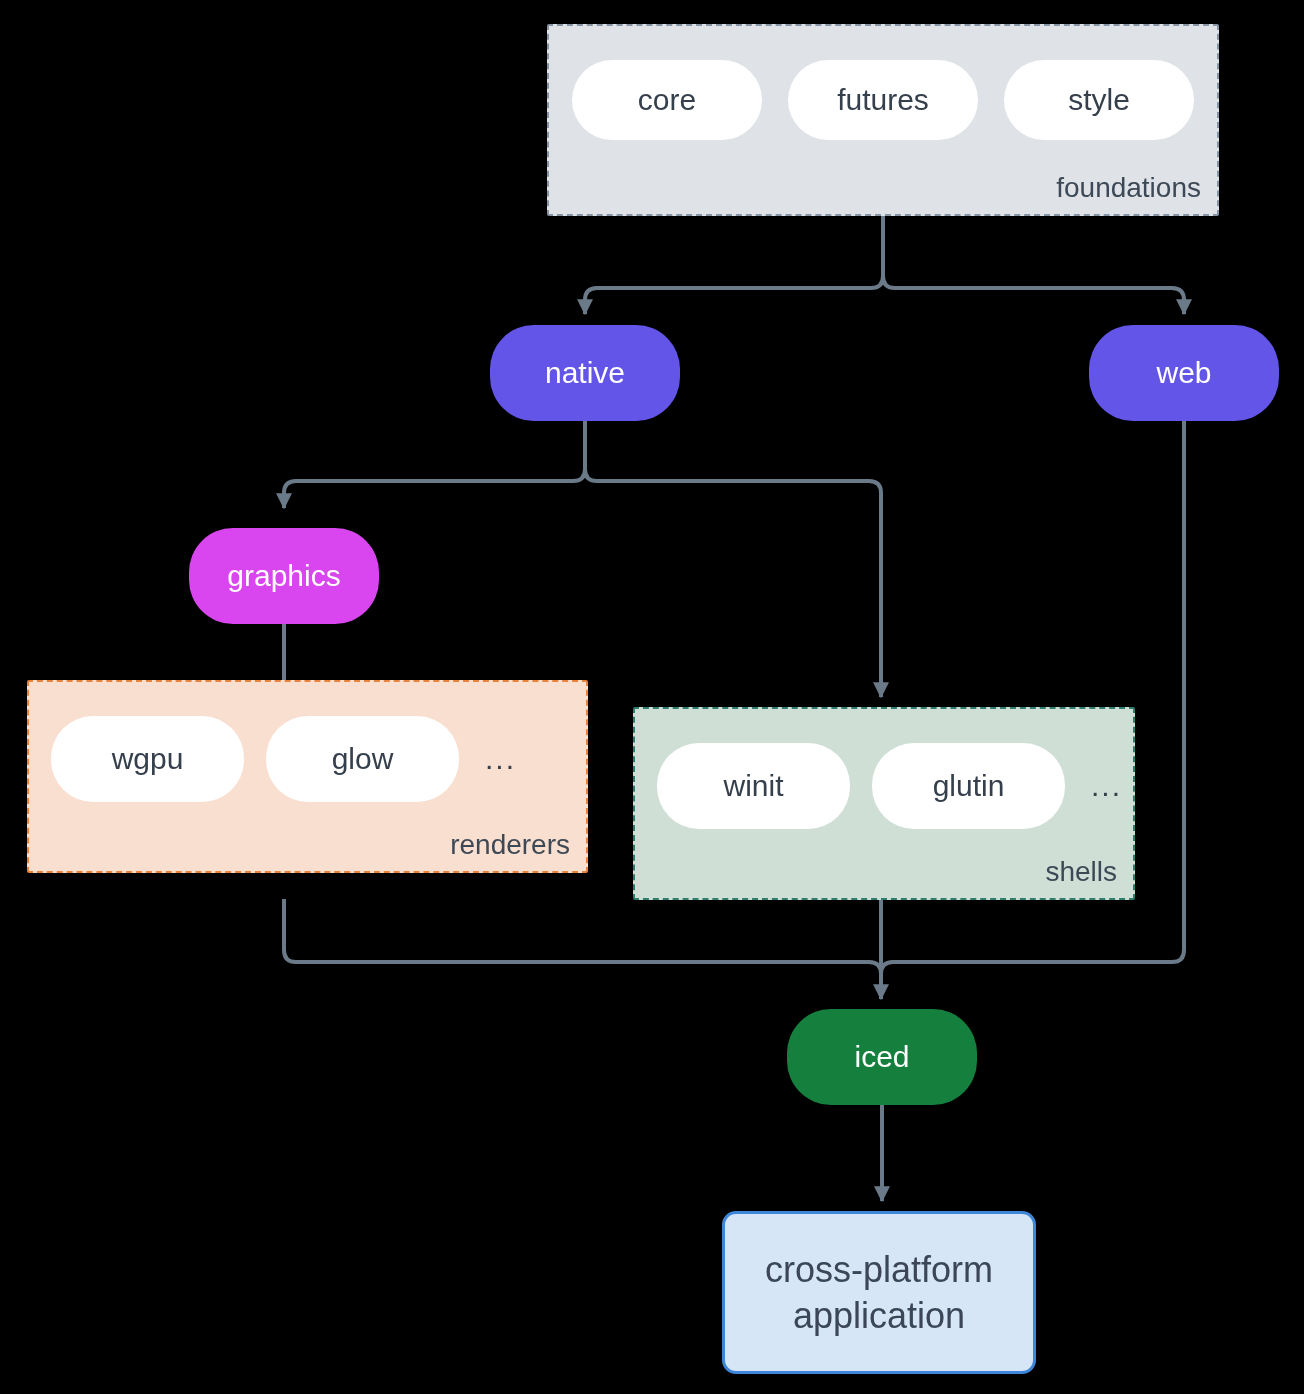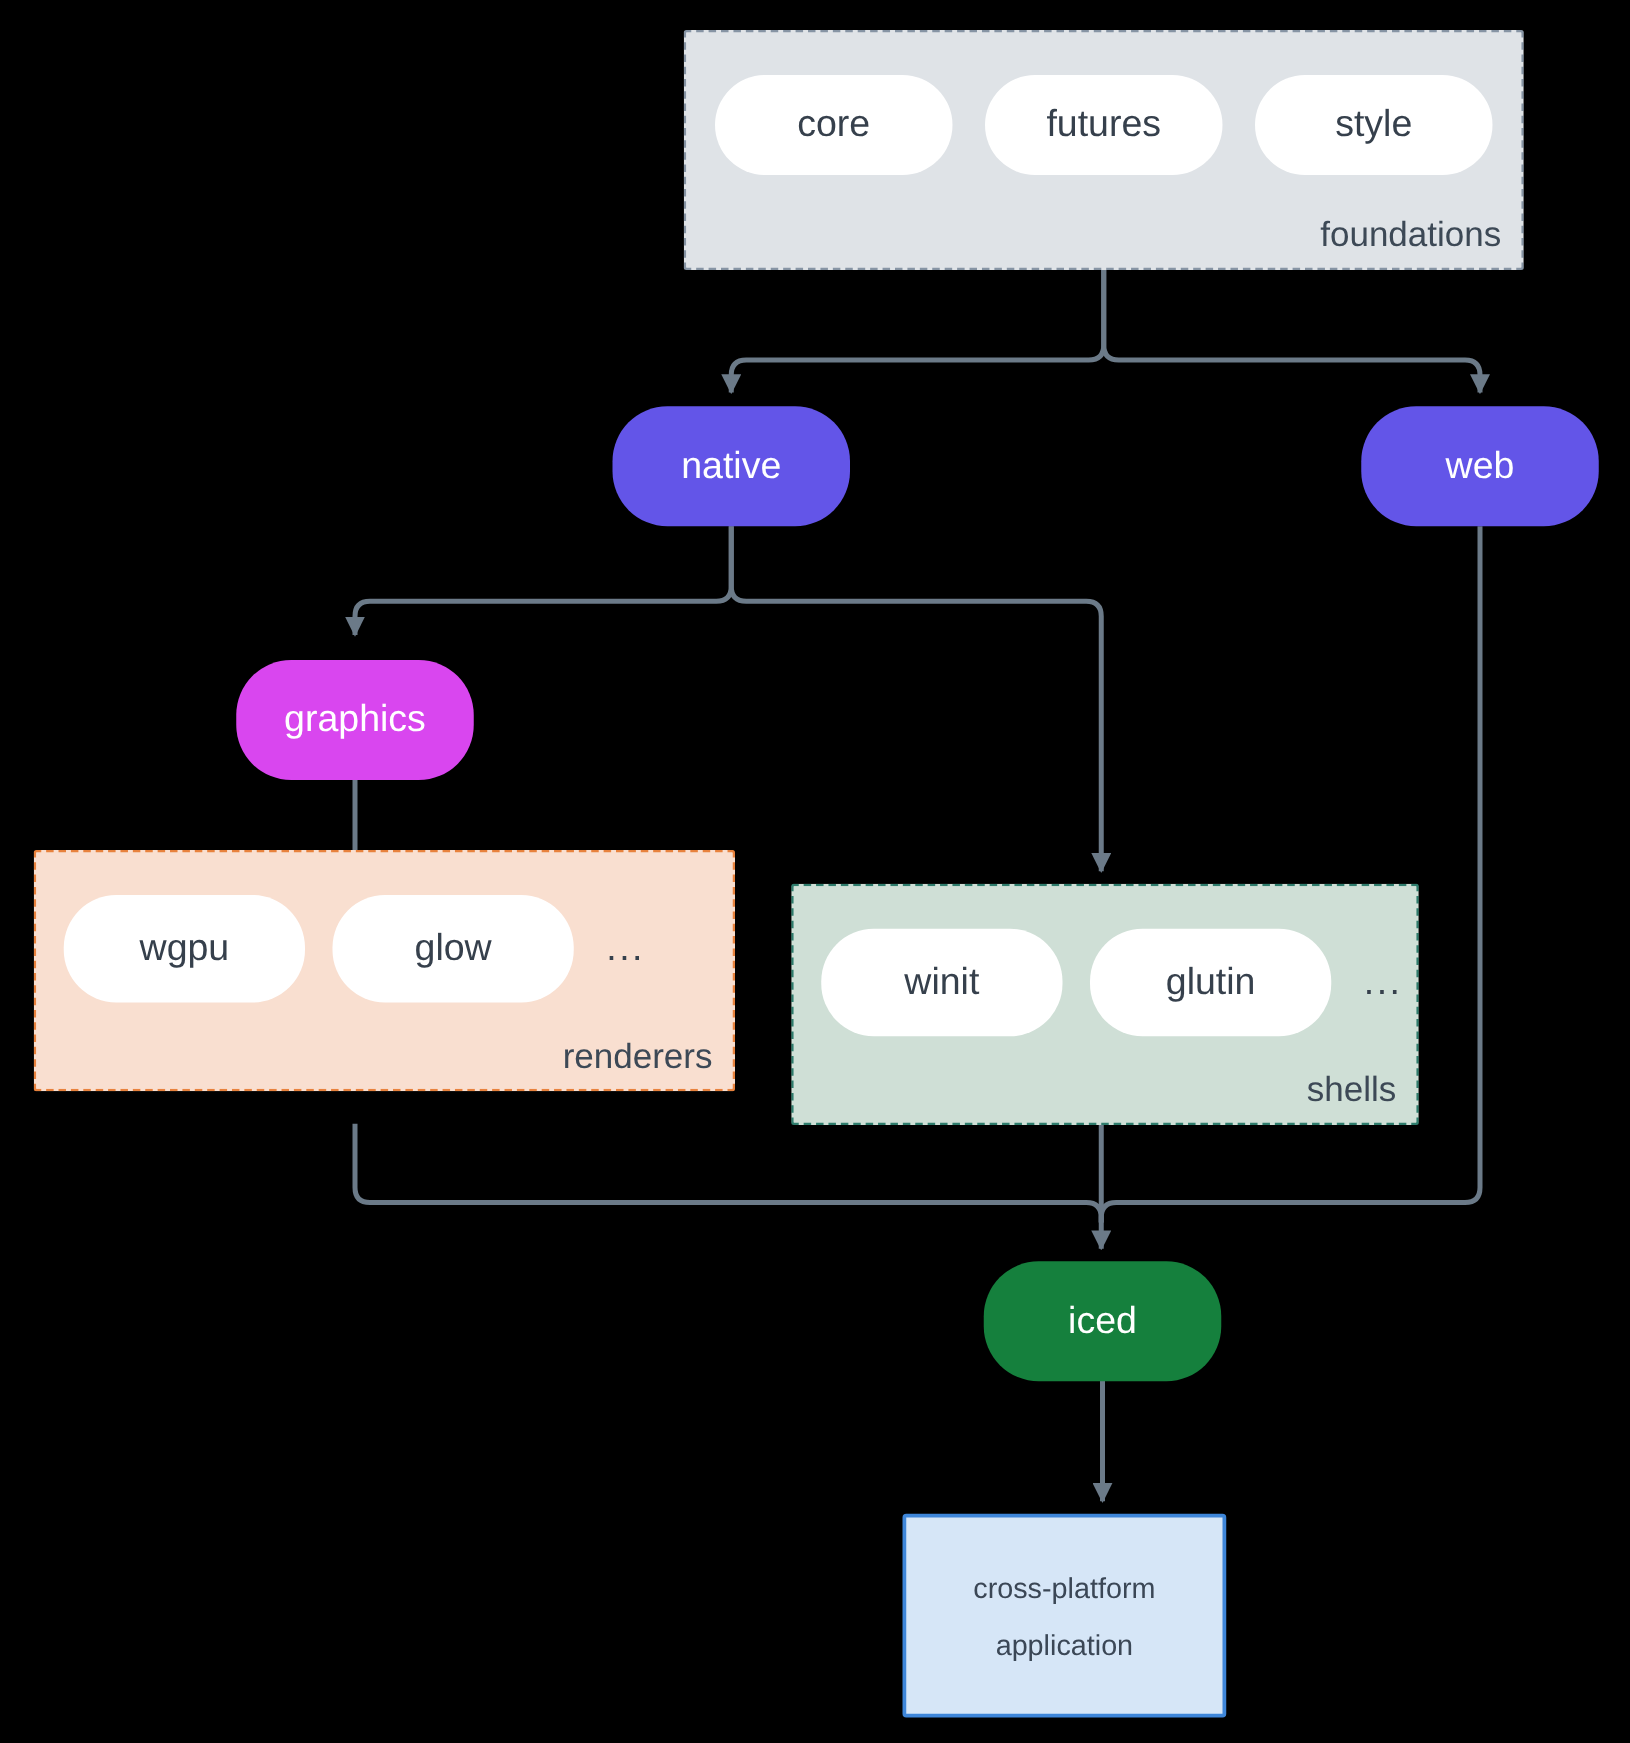--- a/index.html
+++ b/index.html
@@ -93,31 +93,31 @@
     font-size: 30px;
   }
   .node-native  { left: 490px;  top: 325px; background: #6355e8; }
   .node-web     { left: 1089px; top: 325px; background: #6355e8; }
   .node-graphics{ left: 189px;  top: 528px; background: #d946ef; }
   .node-iced    { left: 787px;  top: 1009px; background: #15803d; }
   
   .app-box {
     position: absolute;
     left: 722px; top: 1211px;
-    width: 259px; height: 163px;
+    width: 314px; height: 163px;
     box-sizing: border-box;
     background: #d6e6f7;
     border: 3px solid #3e86d9;
-    border-radius: 3px;
+    border-radius: 14px;
     display: flex;
     flex-direction: column;
     align-items: center;
     justify-content: center;
     color: #3b4756;
-    font-size: 23px;
+    font-size: 36px;
     line-height: 46px;
   }
 </style>
 </head>
 <body>
 
 <div class="canvas">
 
   <svg class="connectors" viewBox="0 0 1304 1394" xmlns="http://www.w3.org/2000/svg">
     <defs>

